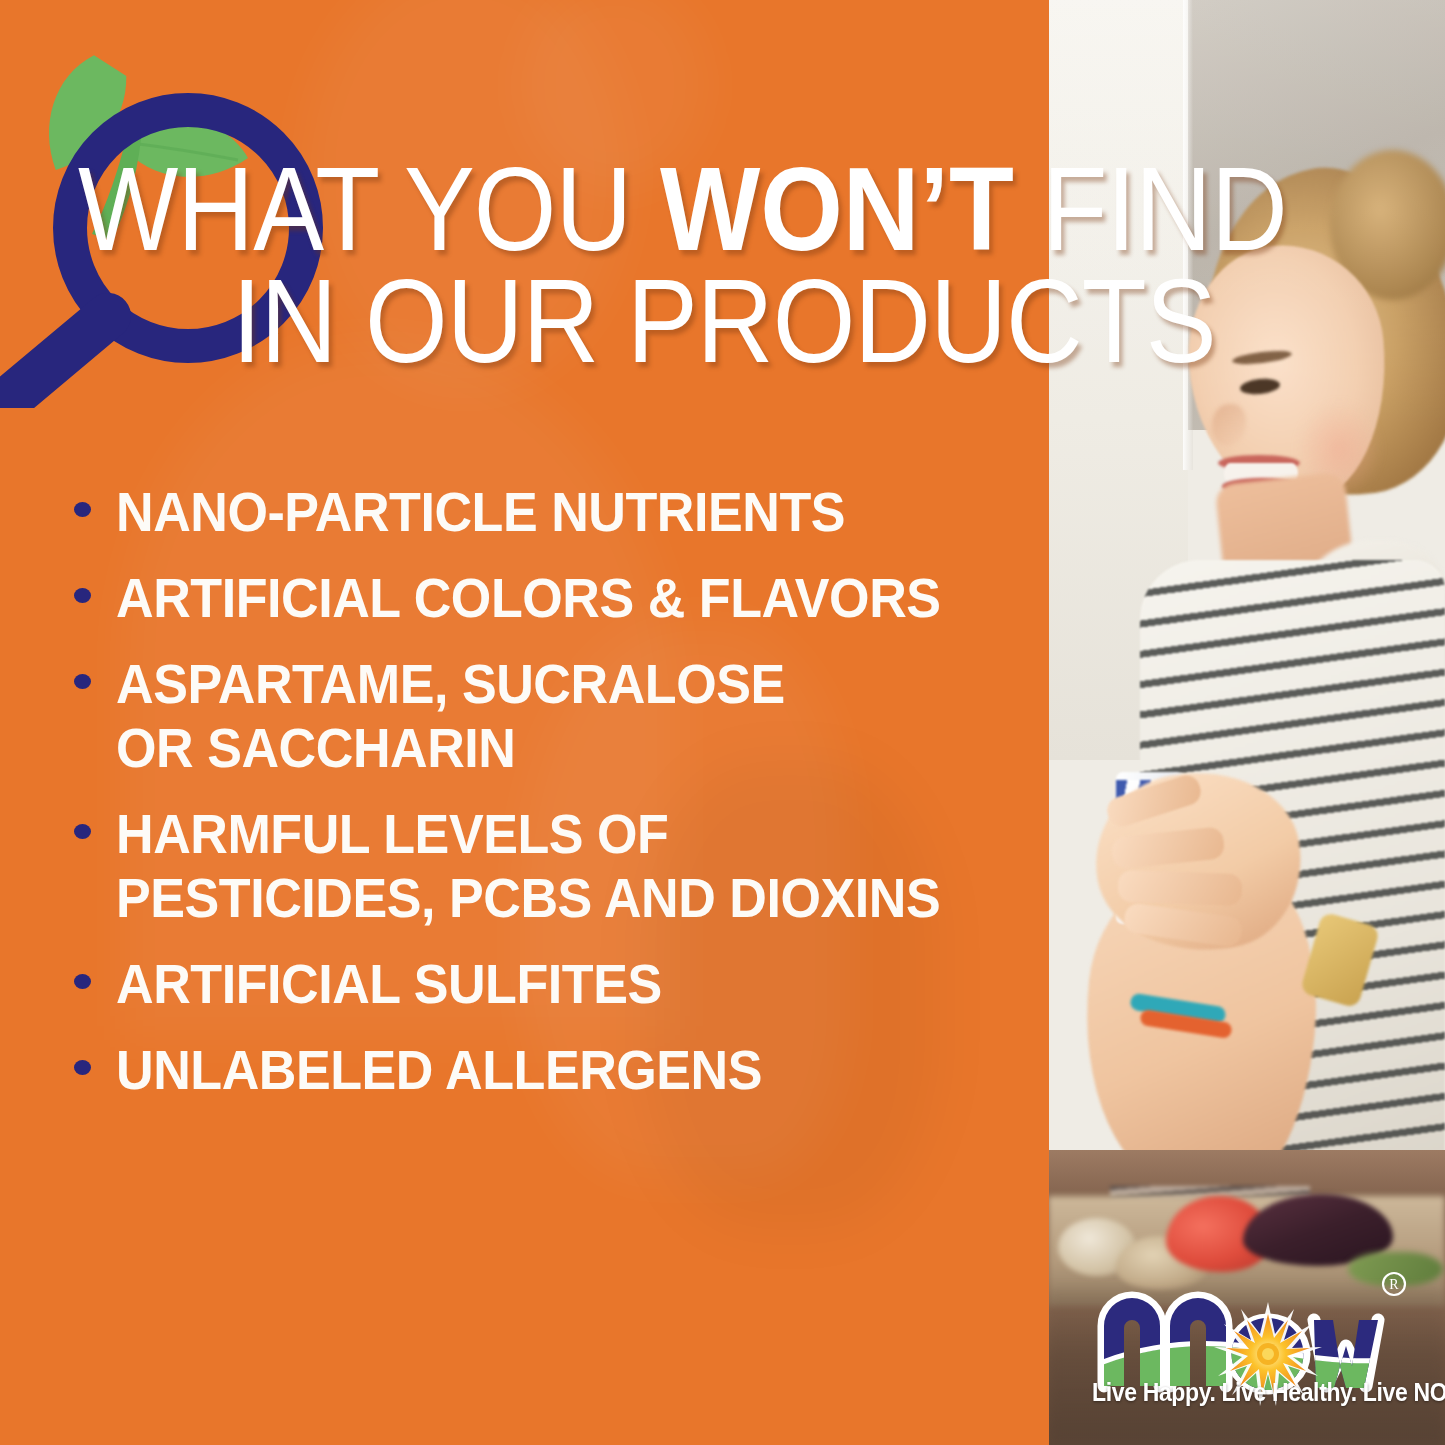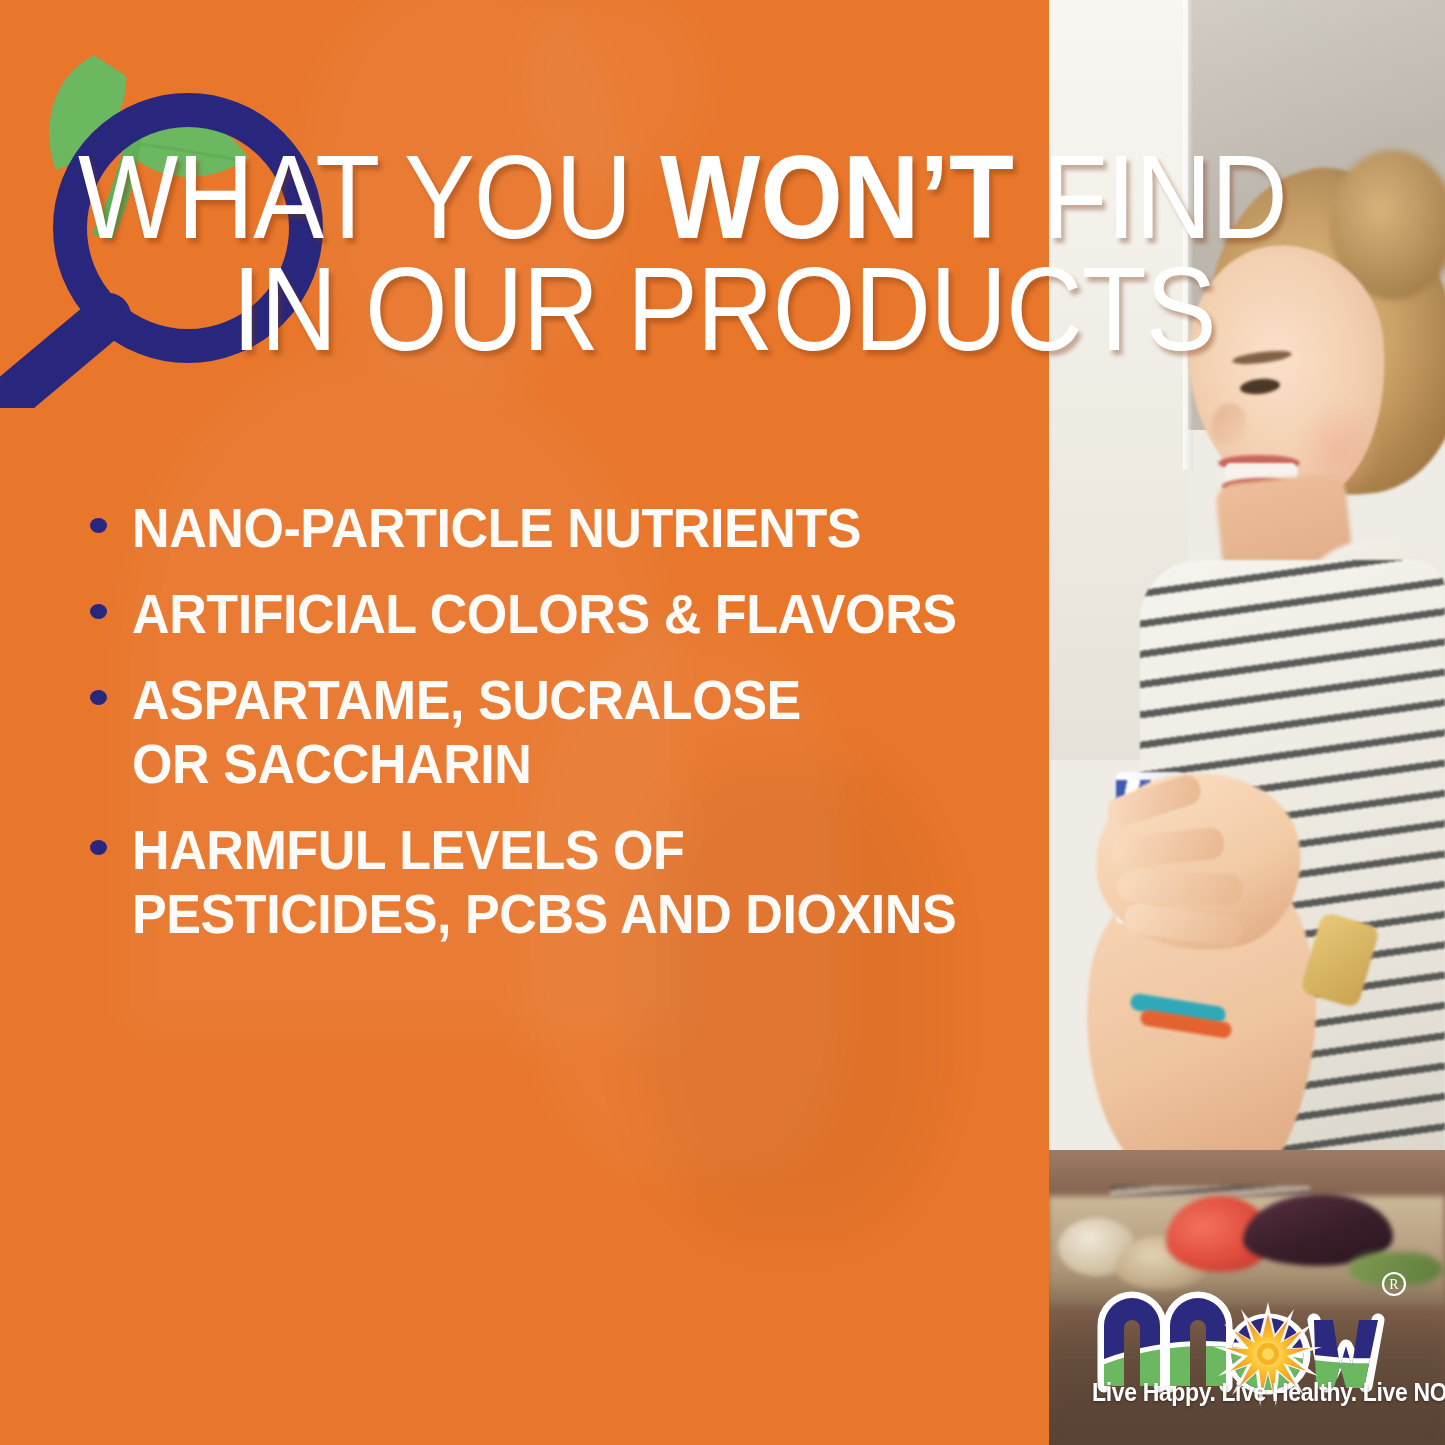--- a/index.html
+++ b/index.html
@@ -222,21 +222,21 @@
   .ghost-dark{
     position:absolute;left:640px;top:760px;width:300px;height:470px;
     background:rgba(0,0,0,.035);border-radius:40%;filter:blur(26px);
   }
 
   
   #mark{position:absolute;left:-20px;top:28px;width:360px;height:380px;}
 
   
   #headline{
-    position:absolute;left:0;top:0;width:1445px;height:380px;
+    position:absolute;left:0;top:12px;width:1445px;height:380px;
     pointer-events:none;
   }
   .hl-line{
     position:absolute;
     color:#ffffff;
     font-family:"Liberation Sans", sans-serif;
     font-weight:700;
     letter-spacing:-1px;
     white-space:nowrap;
     text-shadow:4px 5px 5px rgba(120,55,15,.38);
@@ -361,38 +361,46 @@
         <line x1="128" y1="288" x2="4" y2="392" stroke="#28267D" stroke-width="46" stroke-linecap="round"></line>
       </g>
     </svg>
   </div>
 
   <div id="headline">
     <div id="hl1" class="hl-line"><span class="hl-light">WHAT YOU </span><span class="hl-strong">WON’T</span><span class="hl-light"> FIND</span></div>
     <div id="hl2" class="hl-line hl-light">IN OUR PRODUCTS</div>
   </div>
 
-  <ul id="list" style="list-style:none;margin:16px;padding:0;">
+  <ul id="list" style="list-style:none;margin:0;padding:0;">
     <li class="li">
       <span class="dot"></span>
       <span class="txt">NANO-PARTICLE NUTRIENTS</span>
     </li>
     <li class="li">
       <span class="dot"></span>
       <span class="txt">ARTIFICIAL COLORS &amp; FLAVORS</span>
     </li>
     <li class="li">
       <span class="dot"></span>
       <span class="txt">ASPARTAME, SUCRALOSE
 OR SACCHARIN</span>
     </li>
     <li class="li">
       <span class="dot"></span>
       <span class="txt">HARMFUL LEVELS OF
 PESTICIDES, PCBS AND DIOXINS</span>
+    </li>
+    <li class="li">
+      <span class="dot"></span>
+      <span class="txt">ARTIFICIAL SULFITES</span>
+    </li>
+    <li class="li">
+      <span class="dot"></span>
+      <span class="txt">UNLABELED ALLERGENS</span>
     </li>
   </ul>
 
   <svg id="logo" viewBox="0 0 352 160">
     <defs>
       <clipPath id="clipNow">
         <path d="M20 120 L20 62 A30 30 0 0 1 80 62 L80 120 L80 62 A30 30 0 0 1 140 62 L140 120
                  M150 88 A34 34 0 1 0 218 88 A34 34 0 1 0 150 88
                  M232 58 L242 120 L262 78 L282 120 L292 58"></path>
       </clipPath>

